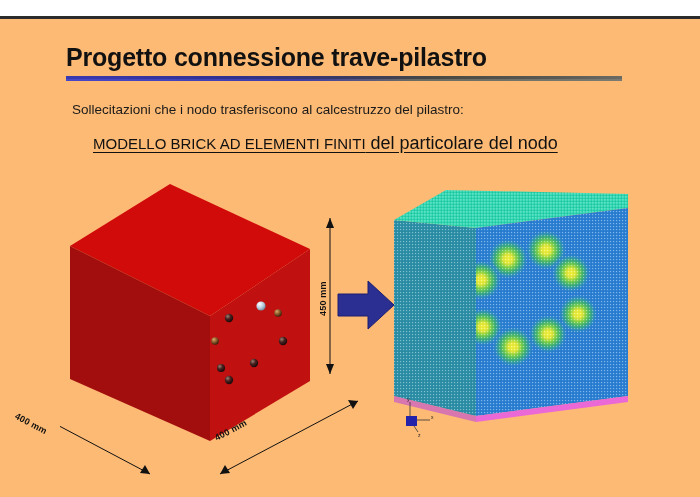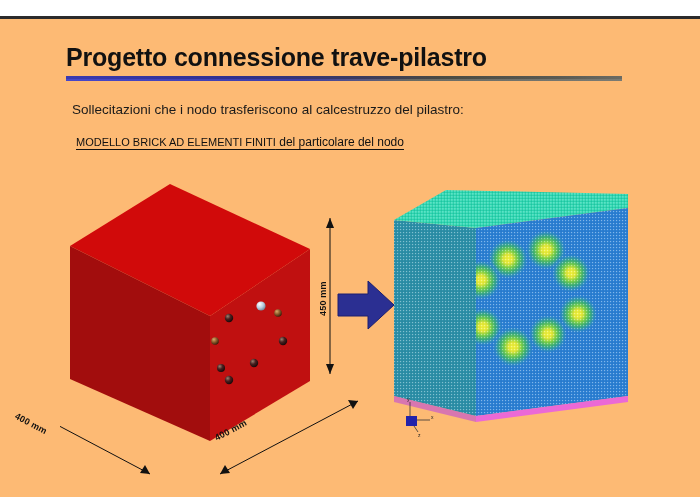--- a/index.html
+++ b/index.html
@@ -84,24 +84,25 @@
     position: absolute;
     left: 76px;
     top: 117px;
     font-size: 14.5px;
     color: #111111;
     white-space: nowrap;
     text-decoration: underline;
     text-underline-offset: 3px;
   }
   #model-line .caps {
-    font-size: 11px;
+    font-size: 15px;
+    margin-left: 17px;
   }
   #model-line .rest {
-    font-size: 12px;
+    font-size: 18px;
     margin-top: 46px;
   }
   #cube-svg, #fem-svg {
     display: block;
   }
 
   .dim-label {
     position: absolute;
     font-size: 9px;
     font-weight: bold;

